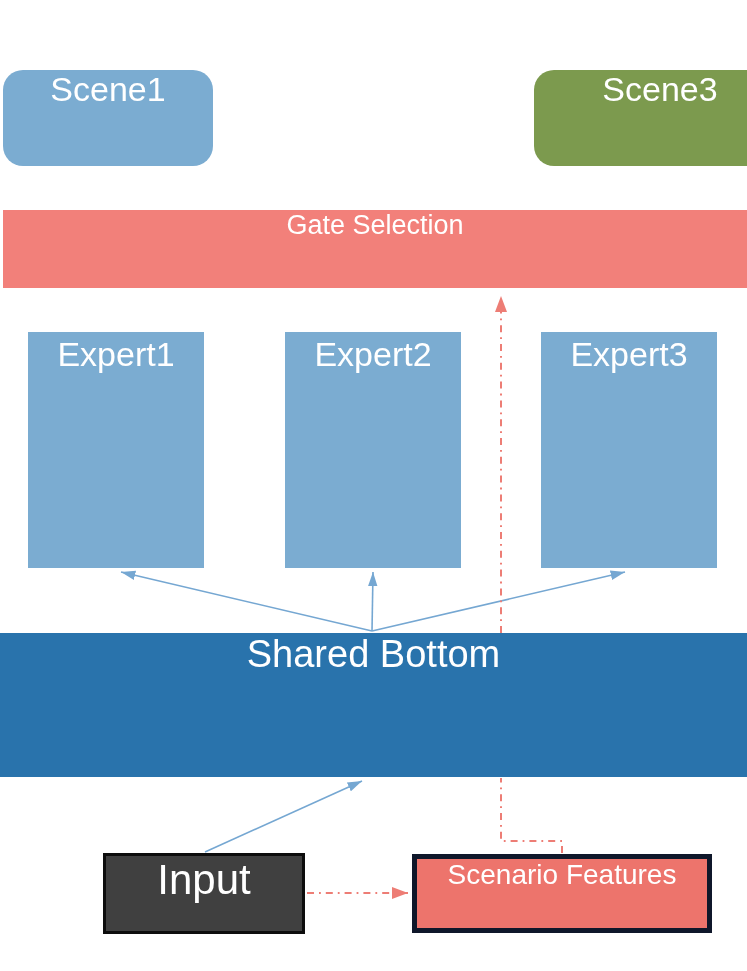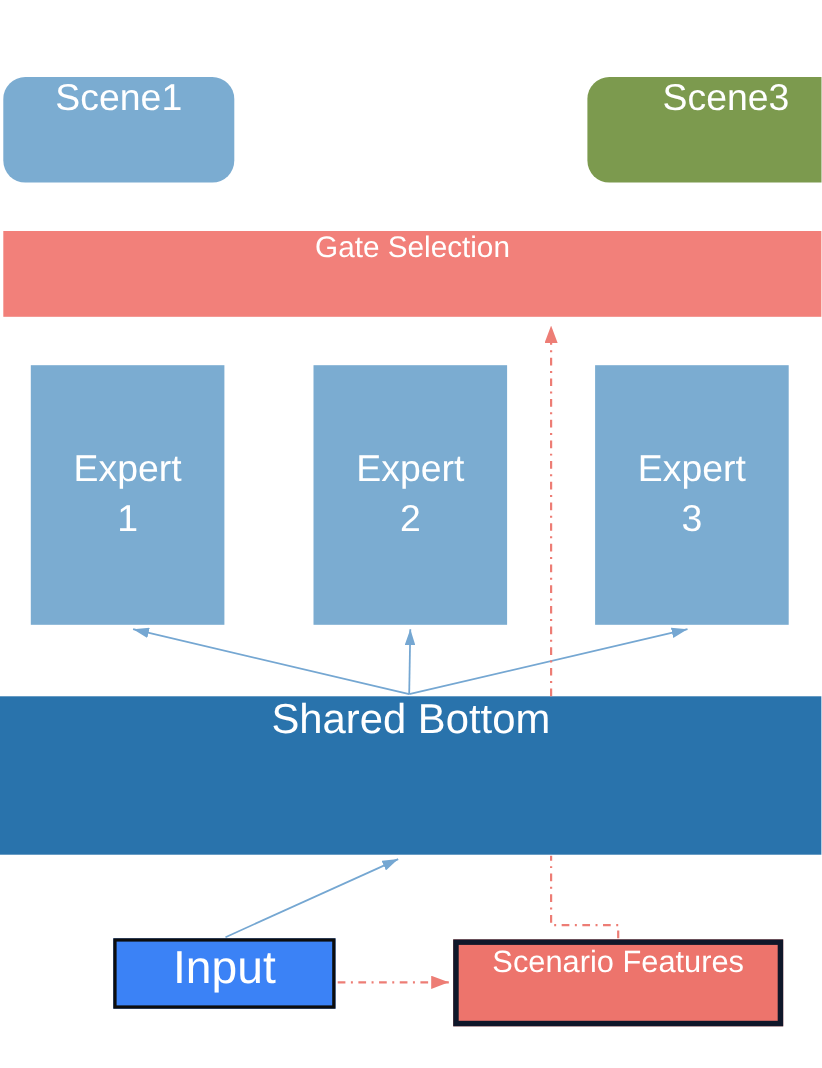--- a/index.html
+++ b/index.html
@@ -12,28 +12,28 @@
     color:#ffffff;text-align:center;box-sizing:border-box;
   }
   
   .scene{top:70px;height:96px;border-radius:20px;font-size:34px;}
   #scene1{left:3px;width:210px;background:#7BACD1;}
   #scene2{left:270px;width:207px;background:#C9813E;}
   #scene3{left:534px;width:252px;background:#7C9A4E;}
   
   .gate{left:3px;top:210px;width:744px;height:78px;background:#F2807A;font-size:27px;}
   
-  .expert{top:332px;width:176px;height:236px;background:#7BACD1;font-size:34px;line-height:1.35;flex-direction:column;}
+  .expert{top:332px;width:176px;height:236px;background:#7BACD1;font-size:34px;line-height:1.35;flex-direction:row;}
   #expert1{left:28px;}
   #expert2{left:285px;}
   #expert3{left:541px;}
   
   .shared{left:0;top:633px;width:747px;height:144px;background:#2973AC;font-size:38px;}
   
-  .inputbox{left:103px;top:853px;width:202px;height:64px;background:#3b82f6;border:3px solid #0d0d0d;font-size:42px;}
+  .inputbox{left:103px;top:853px;width:202px;height:81px;background:#404040;border:3px solid #0d0d0d;font-size:42px;}
   .scenariobox{left:412px;top:854px;width:300px;height:79px;background:#ED746C;border:5px solid #0f172a;font-size:28px;}
   svg.arrows{position:absolute;left:0;top:0;width:747px;height:971px;z-index:5;pointer-events:none;}
 </style>
 </head>
 <body>
 
 <div class="canvas">
 
   <svg class="arrows" viewBox="0 0 747 971" aria-hidden="true">
     <defs>

